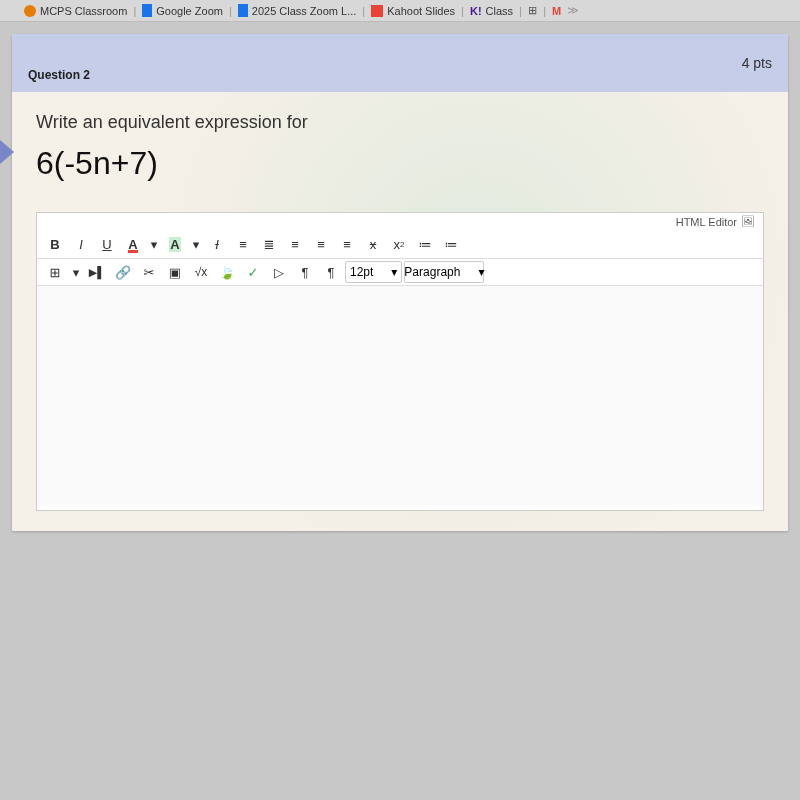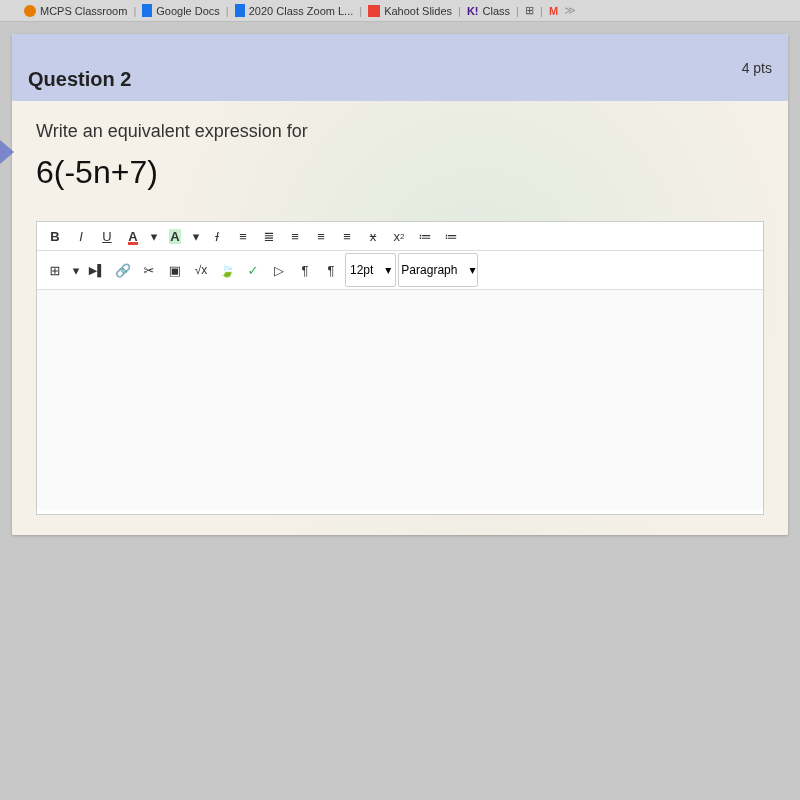--- a/index.html
+++ b/index.html
@@ -69,21 +69,21 @@
 
     .question-header {
       background: #c5cde8;
       padding: 10px 16px;
       display: flex;
       justify-content: space-between;
       align-items: center;
     }
 
     .question-title {
-      font-size: 20px;
+      font-size: 12px;
       font-weight: 600;
       color: #222;
       margin-top: 24px;
     }
 
     .question-pts {
       font-size: 14px;
       color: #333;
     }
 
@@ -147,28 +147,28 @@
       background: transparent;
     }
 
     .toolbar-btn.bold { font-weight: bold; }
     .toolbar-btn.italic { font-style: italic; }
     .toolbar-btn.underline { text-decoration: underline; }
 
     .toolbar-dropdown {
       display: inline-flex;
       align-items: center;
-      gap: 12px;
+      gap: 18px;
       padding: 1px 4px;
       border: 1px solid #ccc;
       border-radius: 2px;
       font-size: 12px;
       cursor: pointer;
       background: white;
-      height: 34px;
+      height: 22px;
     }
 
     .text-area-input {
       width: 100%;
       min-height: 220px;
       border: none;
       outline: none;
       padding: 8px;
       font-size: 14px;
       resize: none;
@@ -216,26 +216,26 @@
 <div class="page-wrapper">
 
   <div class="tab-bar">
     <div class="tab-item">
       <span class="tab-icon-orange"></span>
       <span>MCPS Classroom</span>
     </div>
     <span class="tab-divider">|</span>
     <div class="tab-item">
       <span class="tab-icon-blue" style="width:10px;height:13px;background:#1a73e8;"></span>
-      <span>Google Docs</span>
+      <span>Google Zoom</span>
     </div>
     <span class="tab-divider">|</span>
     <div class="tab-item">
       <span class="tab-icon-blue" style="width:10px;height:13px;background:#1a73e8;"></span>
-      <span>2020 Class Zoom L...</span>
+      <span>2025 Class Zoom L...</span>
     </div>
     <span class="tab-divider">|</span>
     <div class="tab-item">
       <span style="width:12px;height:12px;background:#ea4335;display:inline-block;"></span>
       <span>Kahoot Slides</span>
     </div>
     <span class="tab-divider">|</span>
     <div class="tab-item">
       <span style="font-size:11px;font-weight:bold;color:#46178f;">K!</span>
       <span>Class</span>
@@ -261,20 +261,24 @@
         <span class="question-title">Question 2</span>
         <span class="question-pts">4 pts</span>
       </div>
 
       <div class="question-body">
         <div class="question-instruction">Write an equivalent expression for</div>
         <div class="question-math">6(-5n+7)</div>
 
         <div class="editor-container">
           
+          <div class="html-editor-label">
+            <span>HTML Editor</span>
+            <span style="font-size:11px;">🖼</span>
+          </div>
 
           
           <div class="toolbar-row">
             <button class="toolbar-btn bold">B</button>
             <button class="toolbar-btn italic">I</button>
             <button class="toolbar-btn underline">U</button>
 
             <div class="toolbar-btn">
               <span style="position:relative; display:inline-block; font-weight:bold; font-size:13px;">
                 A

